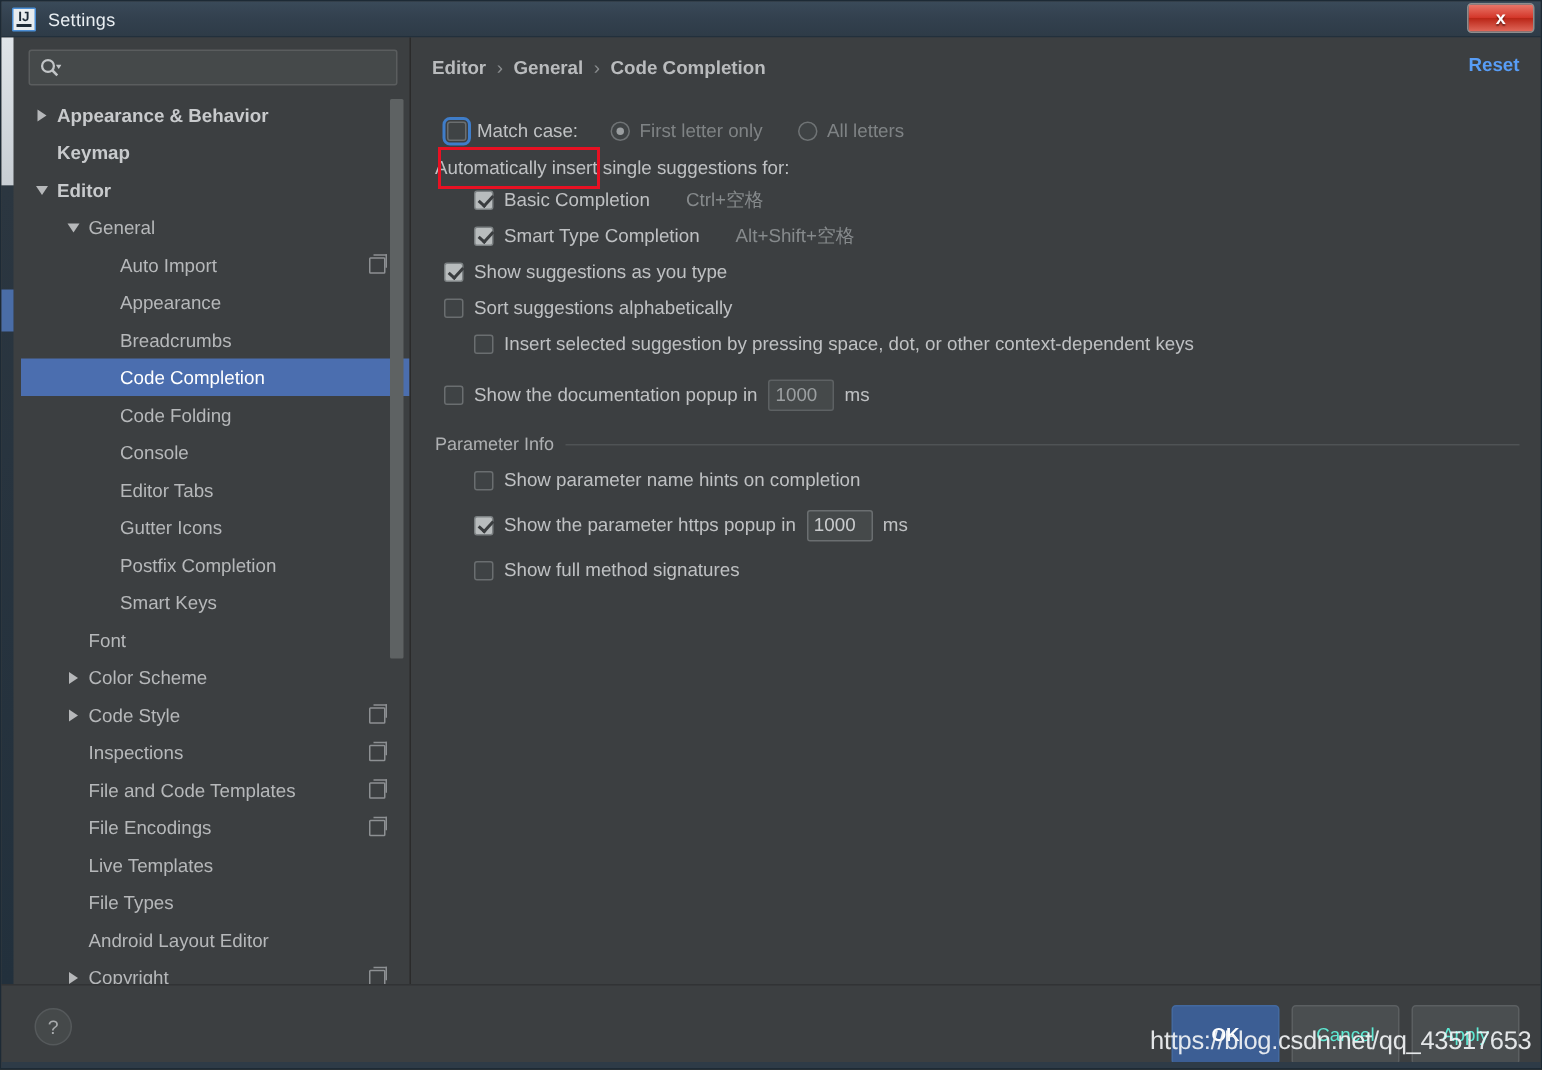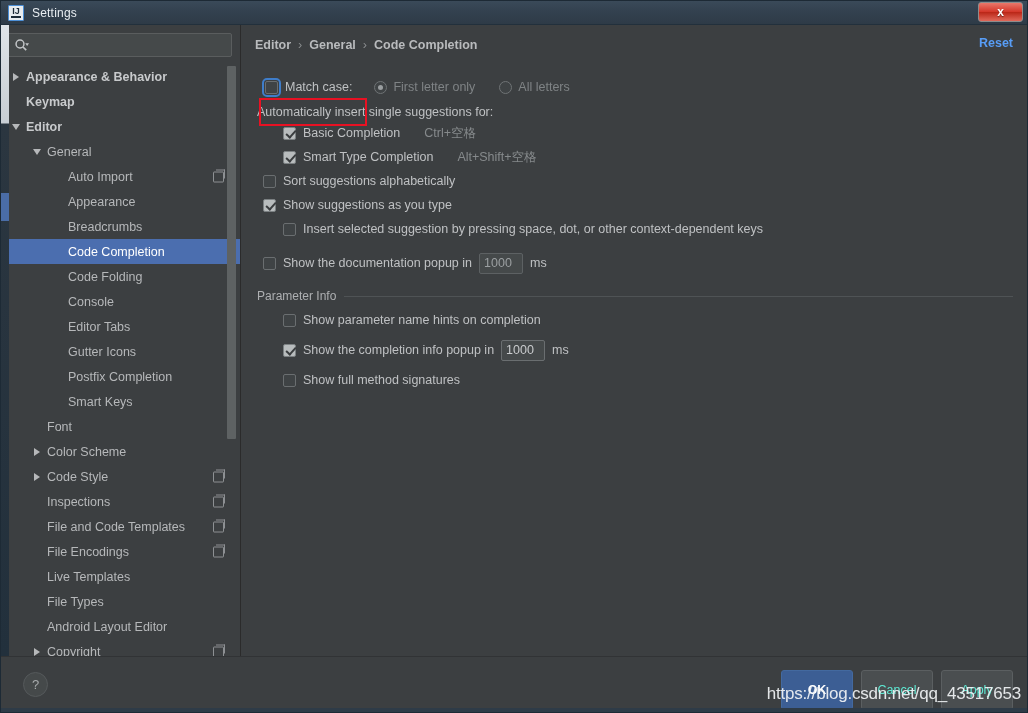--- a/index.html
+++ b/index.html
@@ -78,26 +78,26 @@
   }
   #left-edge-strip {
     position: absolute; left: 0; top: 0; bottom: 0;
     width: 8px;
     background: linear-gradient(to bottom,#dfe4e8 0%, #c8ced4 98px, #2b3640 99px, #22303c 100%);
     z-index: 4;
   }
 
   
   #sidebar {
-    width: 240px; flex: none;
+    width: 273px; flex: none;
     background: #3c3f41;
     border-right: 1px solid #2b2b2b;
     display: flex; flex-direction: column;
     position: relative;
-    padding-left: 1px;
+    padding-left: 13px;
   }
   #search-wrap { padding: 8px 8px 5px 5px; flex: none; }
   #search-box {
     height: 24px;
     background: #45494a;
     border: 1px solid #5a5d5e;
     border-radius: 2px;
     display: flex; align-items: center;
     padding: 0 6px;
   }
@@ -501,27 +501,27 @@
         <span class="lbl shortcut">Ctrl+空格</span>
       </div>
 
       <div class="row indent1">
         <div class="cb checked"></div>
         <span class="lbl">Smart Type Completion</span>
         <span class="lbl shortcut">Alt+Shift+空格</span>
       </div>
 
       <div class="row indent0">
+        <div class="cb checked"></div>
+        <span class="lbl">Show suggestions as you type</span>
+      </div>
+
+      <div class="row indent0">
         <div class="cb unchecked"></div>
         <span class="lbl">Sort suggestions alphabetically</span>
-      </div>
-
-      <div class="row indent0">
-        <div class="cb checked"></div>
-        <span class="lbl">Show suggestions as you type</span>
       </div>
 
       <div class="row indent1">
         <div class="cb unchecked"></div>
         <span class="lbl">Insert selected suggestion by pressing space, dot, or other context-dependent keys</span>
       </div>
 
       <div class="row indent0" style="margin-top:10px">
         <div class="cb unchecked"></div>
         <span class="lbl">Show the documentation popup in</span>
@@ -534,21 +534,21 @@
         <span class="line"></span>
       </div>
 
       <div class="row indent1">
         <div class="cb unchecked"></div>
         <span class="lbl">Show parameter name hints on completion</span>
       </div>
 
       <div class="row indent1" style="margin-top:6px">
         <div class="cb checked"></div>
-        <span class="lbl">Show the completion info popup in</span>
+        <span class="lbl">Show the parameter https popup in</span>
         <input class="numfield active" type="text" value="1000" style="">
         <span class="lbl">ms</span>
       </div>
 
       <div class="row indent1" style="margin-top:6px">
         <div class="cb unchecked"></div>
         <span class="lbl">Show full method signatures</span>
       </div>
 
     </div>

